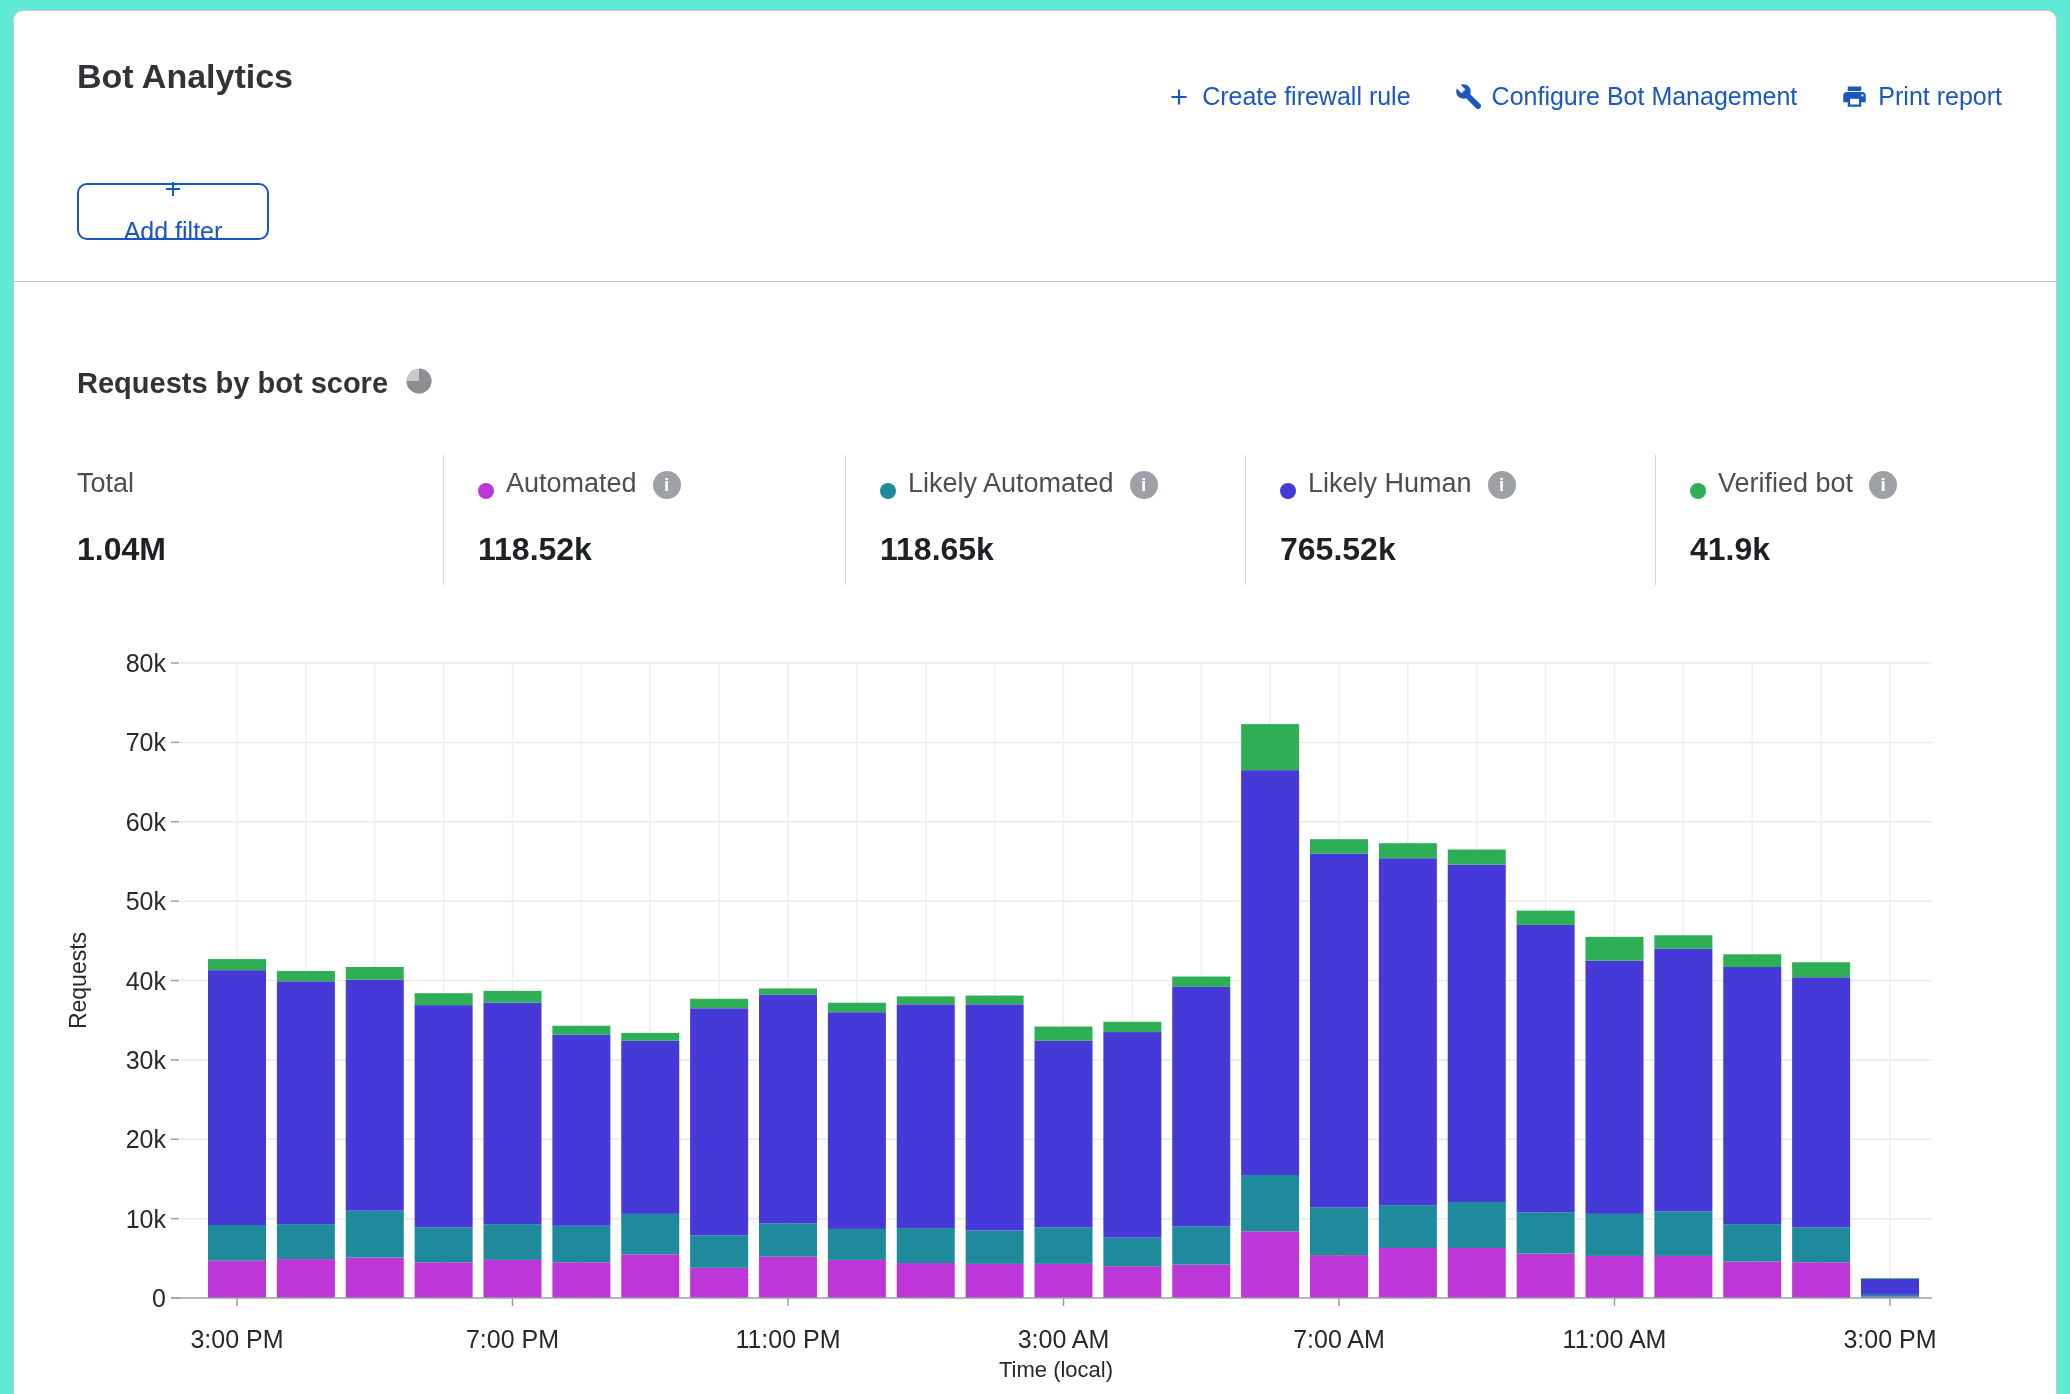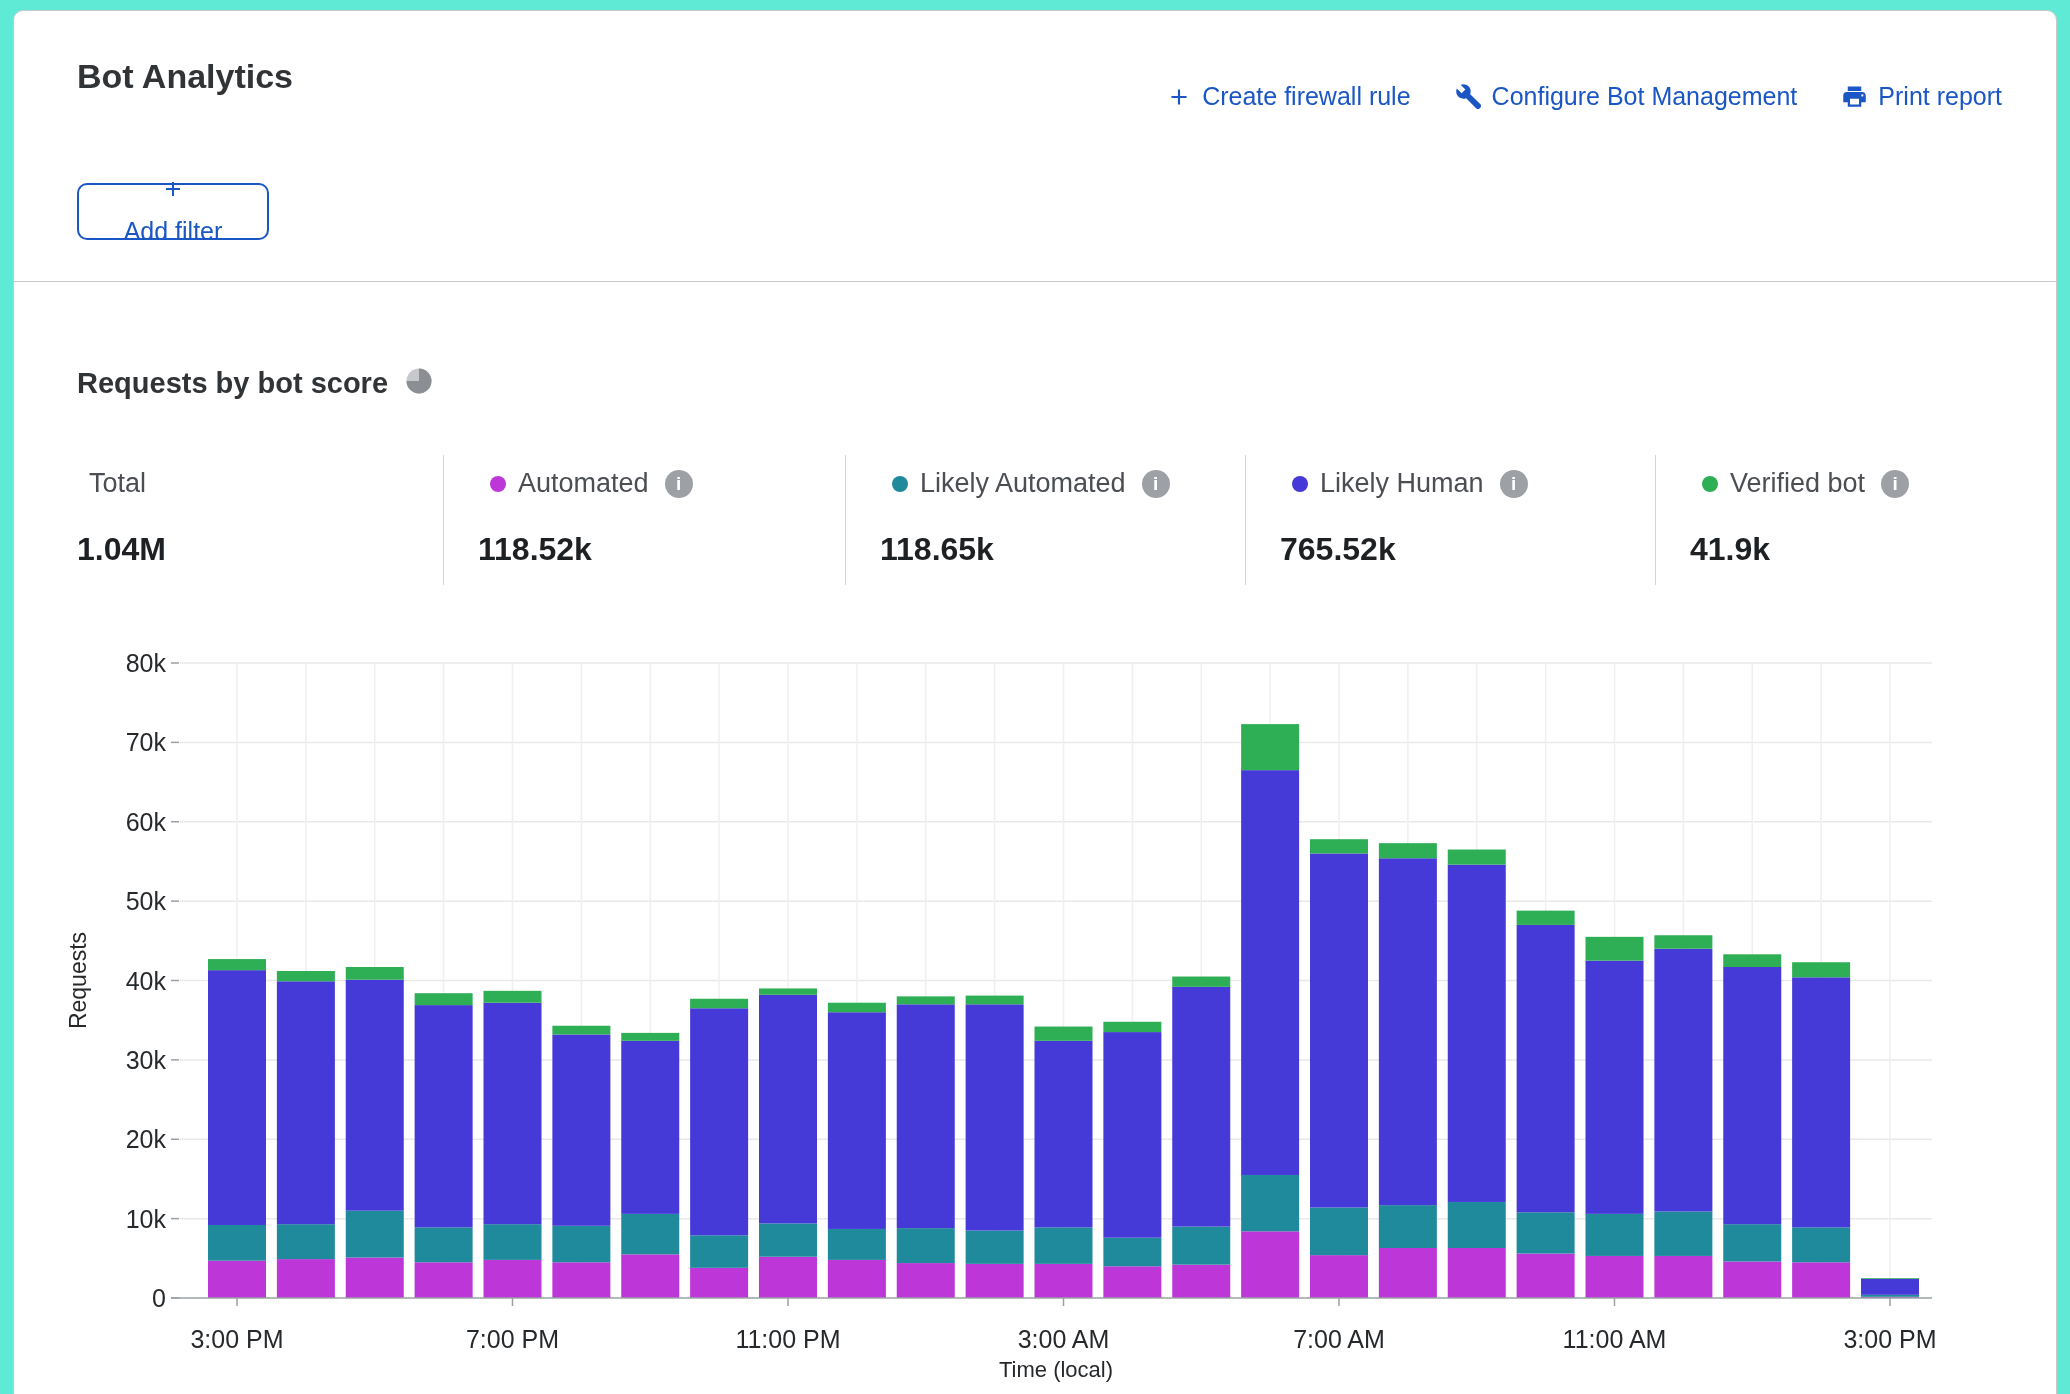--- a/index.html
+++ b/index.html
@@ -19,21 +19,21 @@
                     cursor:pointer; font-family:"Liberation Sans", sans-serif;flex-direction:column; }
   .time-select { position:absolute; left:1687px; top:173px; width:305px; height:66px;
                  border:1.5px solid #8f939a; border-radius:12px; background:#fff; color:#2e3134;
                  font-size:25px; display:flex; align-items:center; padding:0 26px; cursor:pointer; }
   .time-select .caret { margin-left:auto; }
   .header-divider { position:absolute; left:14px; top:281px; width:2042px; height:1px; background:#c9c9c9; }
   .section-title-row { position:absolute; left:77px; top:366px; display:flex; align-items:center; gap:16px; }
   .section-title { font-size:29px; font-weight:bold; color:#313437; }
   .stat-sep { position:absolute; top:455px; width:1px; height:130px; background:#d5d5d5; }
   .stat-col { position:absolute; top:468px; }
-  .stat-label-row { display:flex; align-items:center; gap:12px; font-size:27px; color:#4b4e52;margin-left:12px; }
+  .stat-label-row { display:flex; align-items:flex-end; gap:12px; font-size:27px; color:#4b4e52; }
   .dot { width:16px; height:16px; border-radius:50%; background:#999; flex:0 0 auto; }
   .info-icon { width:28px; height:28px; border-radius:50%; background:#9da0a4; color:#fff;
                font-size:19px; font-weight:bold; display:inline-flex; align-items:center;
                justify-content:center; margin-left:4px; cursor:pointer; }
   .stat-value { font-size:32px; font-weight:bold; color:#1e2124; margin-top:32px; }
   .caret { width:0; height:0; border-left:11px solid transparent; border-right:11px solid transparent;
            border-top:13px solid #43474b; }
   #chart-svg { position:absolute; left:0; top:600px; }
   #chart-svg text { font-family:"Liberation Sans", sans-serif; }
 </style>

